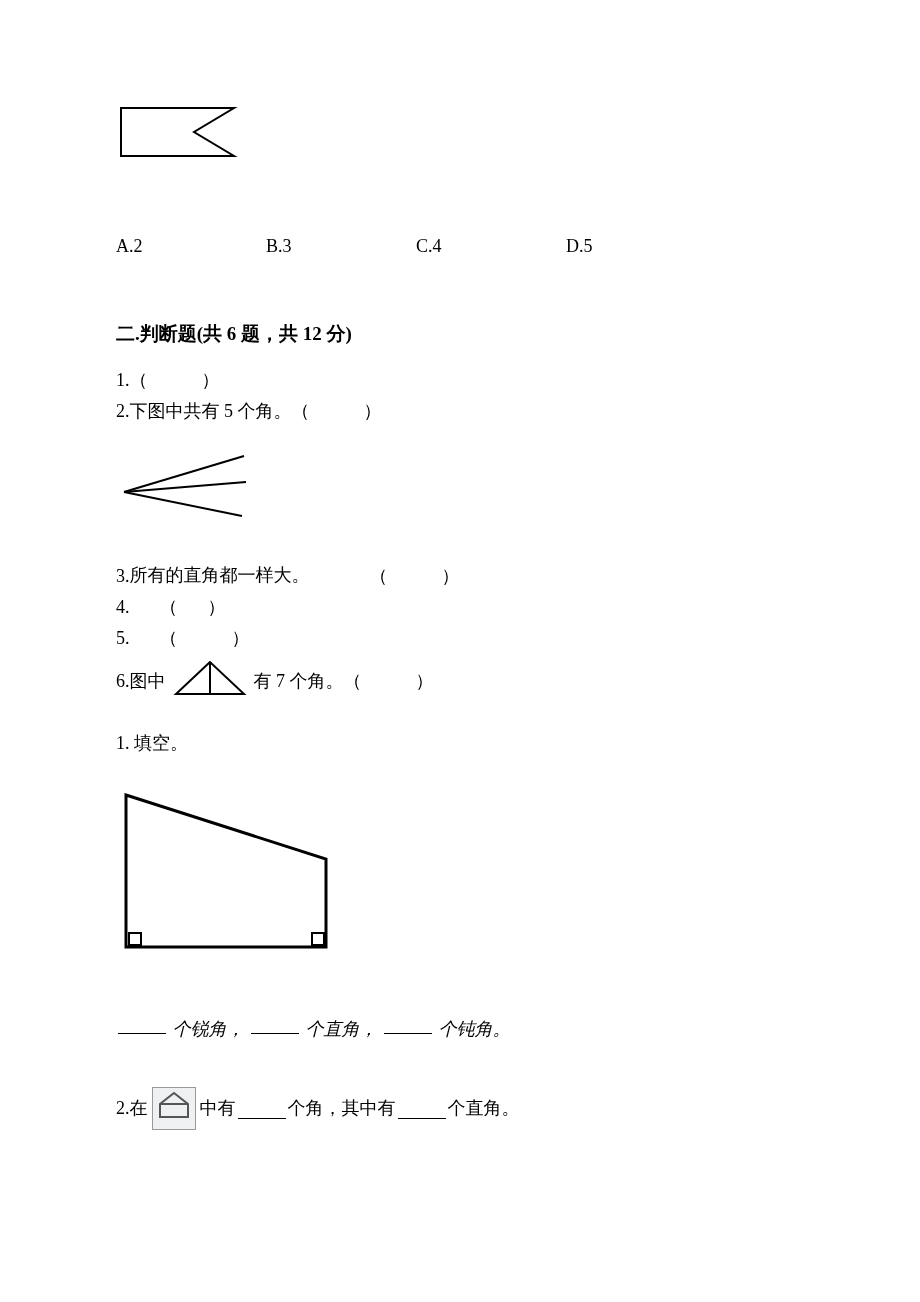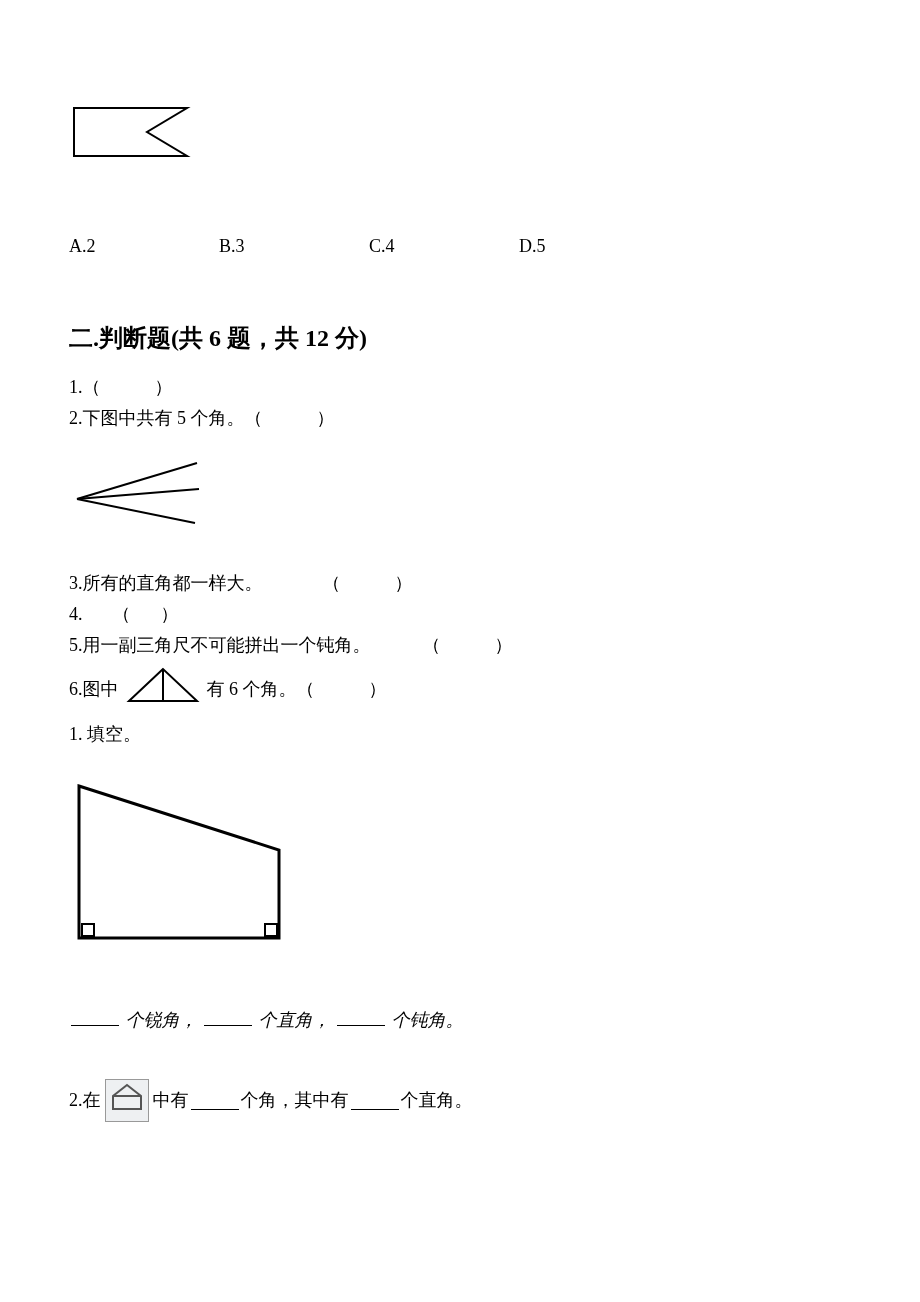--- a/index.html
+++ b/index.html
@@ -7,32 +7,32 @@
       width: 920px;
       min-height: 1302px;
       background: #fff;
       font-family: "SimSun", "宋体", serif;
       font-size: 18px;
       line-height: 1.5;
       color: #000;
       padding: 0;
     }
     .content {
-      padding: 100px 150px 60px 69px;
+      padding: 100px 150px 60px 116px;
     }
     .flag-figure { margin-bottom: 60px; }
     .options-row {
       display: flex;
       gap: 0;
       margin-bottom: 60px;
     }
     .opt { width: 150px; }
     .section-title {
       font-weight: bold;
-      font-size: 24px;
+      font-size: 19px;
       margin-bottom: 18px;
       margin-top: 30px;
     }
     .q-line {
       margin: 4px 0;
       display: flex;
       align-items: center;
       flex-wrap: wrap;
     }
     .paren { letter-spacing: 6px; }
@@ -48,21 +48,21 @@
       margin: 0 2px;
     }
     .pentagon-box {
       display: inline-block;
       vertical-align: middle;
       border: 1px solid #999;
       background: #eef0f2;
       padding: 3px 4px 2px 4px;
       margin: 0 4px;
     }
-    .fill-q { margin: 8px 0; }
+    .fill-q { margin: 24px 0; }
     .fill-q-paragraph { margin: 10px 0 45px 0; font-style: italic; }
   </style>
 </head>
 <body>
 
 <div class="content">
 
   <div class="flag-figure">
     <svg width="130" height="65" viewBox="0 0 130 65">
       <polygon points="5,8 118,8 78,32 118,56 5,56" fill="none" stroke="#000" stroke-width="2"></polygon>
@@ -92,45 +92,44 @@
   <div class="rays-figure">
     <svg width="140" height="75" viewBox="0 0 140 75">
       <line x1="8" y1="42" x2="128" y2="6" stroke="#000" stroke-width="2"></line>
       <line x1="8" y1="42" x2="130" y2="32" stroke="#000" stroke-width="2"></line>
       <line x1="8" y1="42" x2="126" y2="66" stroke="#000" stroke-width="2"></line>
     </svg>
   </div>
 
   <div class="q-line">
     <span>3.</span>
-    <span style="min-width:220px;">所有的直角都一样大。</span>
+    <span style="min-width:220px;font-family:Liberation Mono, monospace;">所有的直角都一样大。</span>
     <span class="paren" style="margin-left:20px;">（　　）</span>
   </div>
 
   <div class="q-line">
     <span>4.</span>
     <span class="paren" style="margin-left:30px;">（　）</span>
   </div>
 
   <div class="q-line">
     <span>5.</span>
-    <span style="min-width:310px;">用一副三角尺不可能拼出一个钝角。</span>
     <span class="paren" style="margin-left:30px;">（　　）</span>
   </div>
 
   <div class="q-line" style="margin-top:6px;">
     <span>6.</span>
     <span>图中</span>
     <span class="inline-fig">
       <svg width="80" height="40" viewBox="0 0 80 40">
         <polygon points="40,4 6,36 74,36" fill="none" stroke="#000" stroke-width="2"></polygon>
         <line x1="40" y1="4" x2="40" y2="36" stroke="#000" stroke-width="2"></line>
       </svg>
     </span>
-    <span>有 6 个角。</span>
+    <span>有 7 个角。</span>
     <span class="paren">（　　）</span>
   </div>
 
 
   <div class="fill-q">
     <span>1.</span>
     <span>填空。</span>
   </div>
 
   <div class="quad-figure">

